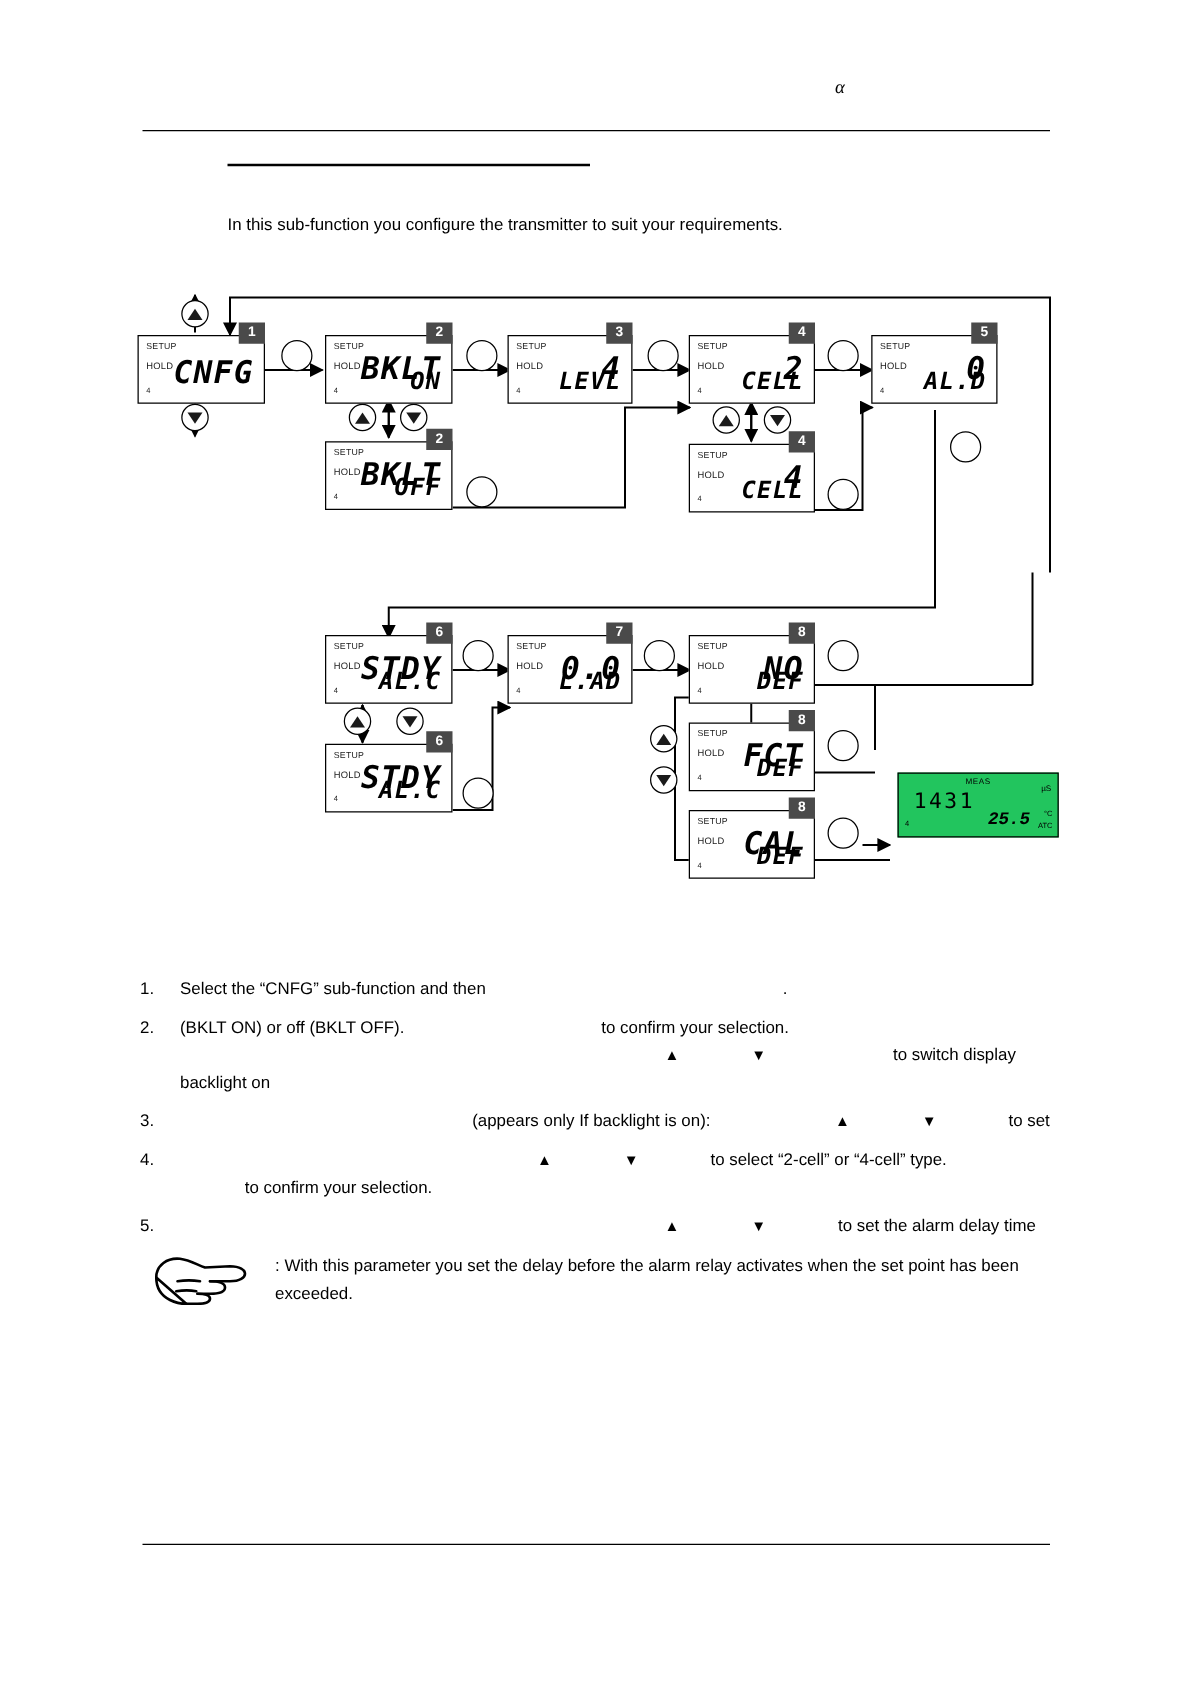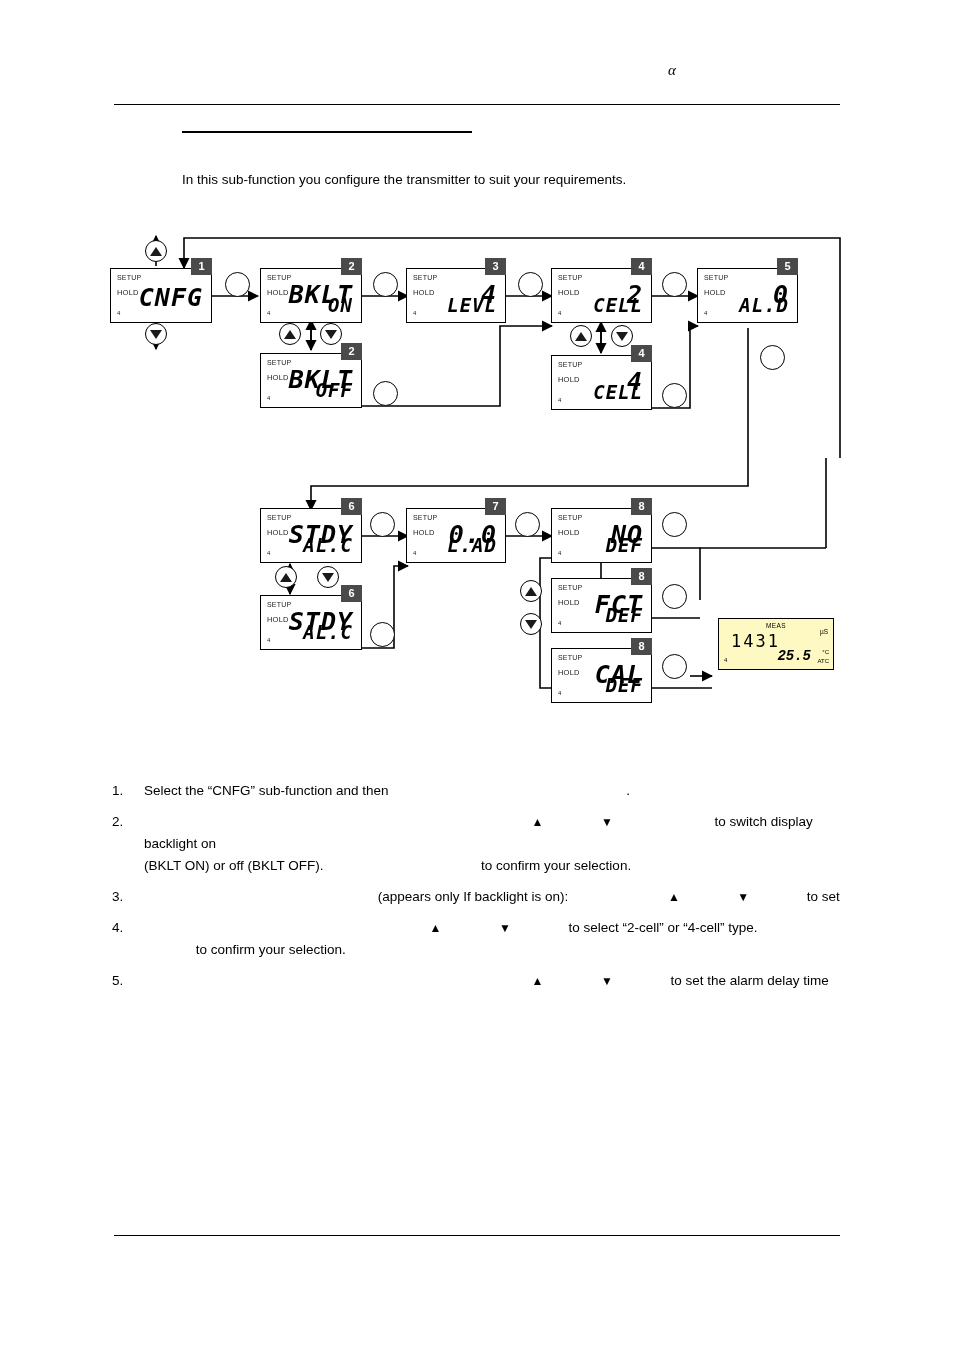--- a/index.html
+++ b/index.html
@@ -146,25 +146,25 @@
     border-right: 6px solid transparent;
   }
   .tri-up   { border-bottom: 9px solid #1a1a1a; }
   .tri-down { border-top: 9px solid #1a1a1a; }
 
   
   .meas {
     position: absolute;
     left: 718px;
     top: 618px;
-    width: 116px;
+    width: 129px;
     height: 52px;
     box-sizing: border-box;
     border: 1.4px solid #000;
-    background: #fef9c3;
+    background: #22c55e;
   }
   .meas .m-label {
     position: absolute;
     left: 0; right: 0; top: 3px;
     text-align: center;
     font-size: 6.5px;
     letter-spacing: 0.4px;
   }
   .meas .m-main {
     position: absolute;
@@ -499,32 +499,32 @@
     <span class="ln">
       <span>Select the “CNFG” sub-function and then</span>
       <span class="gap-lg"></span>
       <span>.</span>
     </span>
   </div>
 
   <div class="step">
     <span class="num">2.</span>
     <span class="ln">
+      <span>(BKLT ON) or off (BKLT OFF).</span>
+      <span class="gap-md"></span>
+      <span>to confirm your selection.</span>
+    </span>
+    <span class="ln">
       <span class="gap-lg"></span>
       <span class="gap-md"></span>
       <span class="arrowpair">▲</span>
       <span class="gap-xs"></span>
       <span class="arrowpair">▼</span>
       <span class="gap-sm"></span>
       <span>to switch display backlight on</span>
-    </span>
-    <span class="ln">
-      <span>(BKLT ON) or off (BKLT OFF).</span>
-      <span class="gap-md"></span>
-      <span>to confirm your selection.</span>
     </span>
   </div>
 
   <div class="step">
     <span class="num">3.</span>
     <span class="ln">
       <span class="gap-lg"></span>
       <span>(appears only If backlight is on):</span>
       <span class="gap-sm"></span>
       <span class="arrowpair">▲</span>
@@ -558,13 +558,27 @@
       <span class="gap-lg"></span>
       <span class="gap-md"></span>
       <span class="arrowpair">▲</span>
       <span class="gap-xs"></span>
       <span class="arrowpair">▼</span>
       <span class="gap-xs"></span>
       <span>to set the alarm delay time</span>
     </span>
   </div>
 
+  <div class="note">
+    <svg class="hand-icon" viewBox="0 0 86 46">
+      <g fill="none" stroke="#000" stroke-width="2.1" stroke-linejoin="round" stroke-linecap="round">
+        <path d="M7 22 C7 12, 16 6, 26 7 C34 8, 40 12, 46 14 L66 13 C74 13, 78 16, 78 19 C78 22, 74 25, 66 25 L50 25"></path>
+        <path d="M50 25 C58 25, 62 27, 62 30 C62 33, 58 35, 50 35 L40 35"></path>
+        <path d="M40 35 C47 35, 50 36, 50 39 C50 41.5, 46 43, 40 43 L31 43"></path>
+        <path d="M31 43 C26 43, 22 42, 18 40 C11 36.5, 7 30, 7 22 Z"></path>
+        <path d="M24 25 C30 24, 36 24, 42 25"></path>
+        <path d="M23 33 C29 32, 34 32, 39 33"></path>
+      </g>
+    </svg>
+    <span class="ln">: With this parameter you set the delay before the alarm relay activates when</span>
+    <span class="ln">the set point has been exceeded.</span>
+  </div>
 </div>
 
 </body></html>

